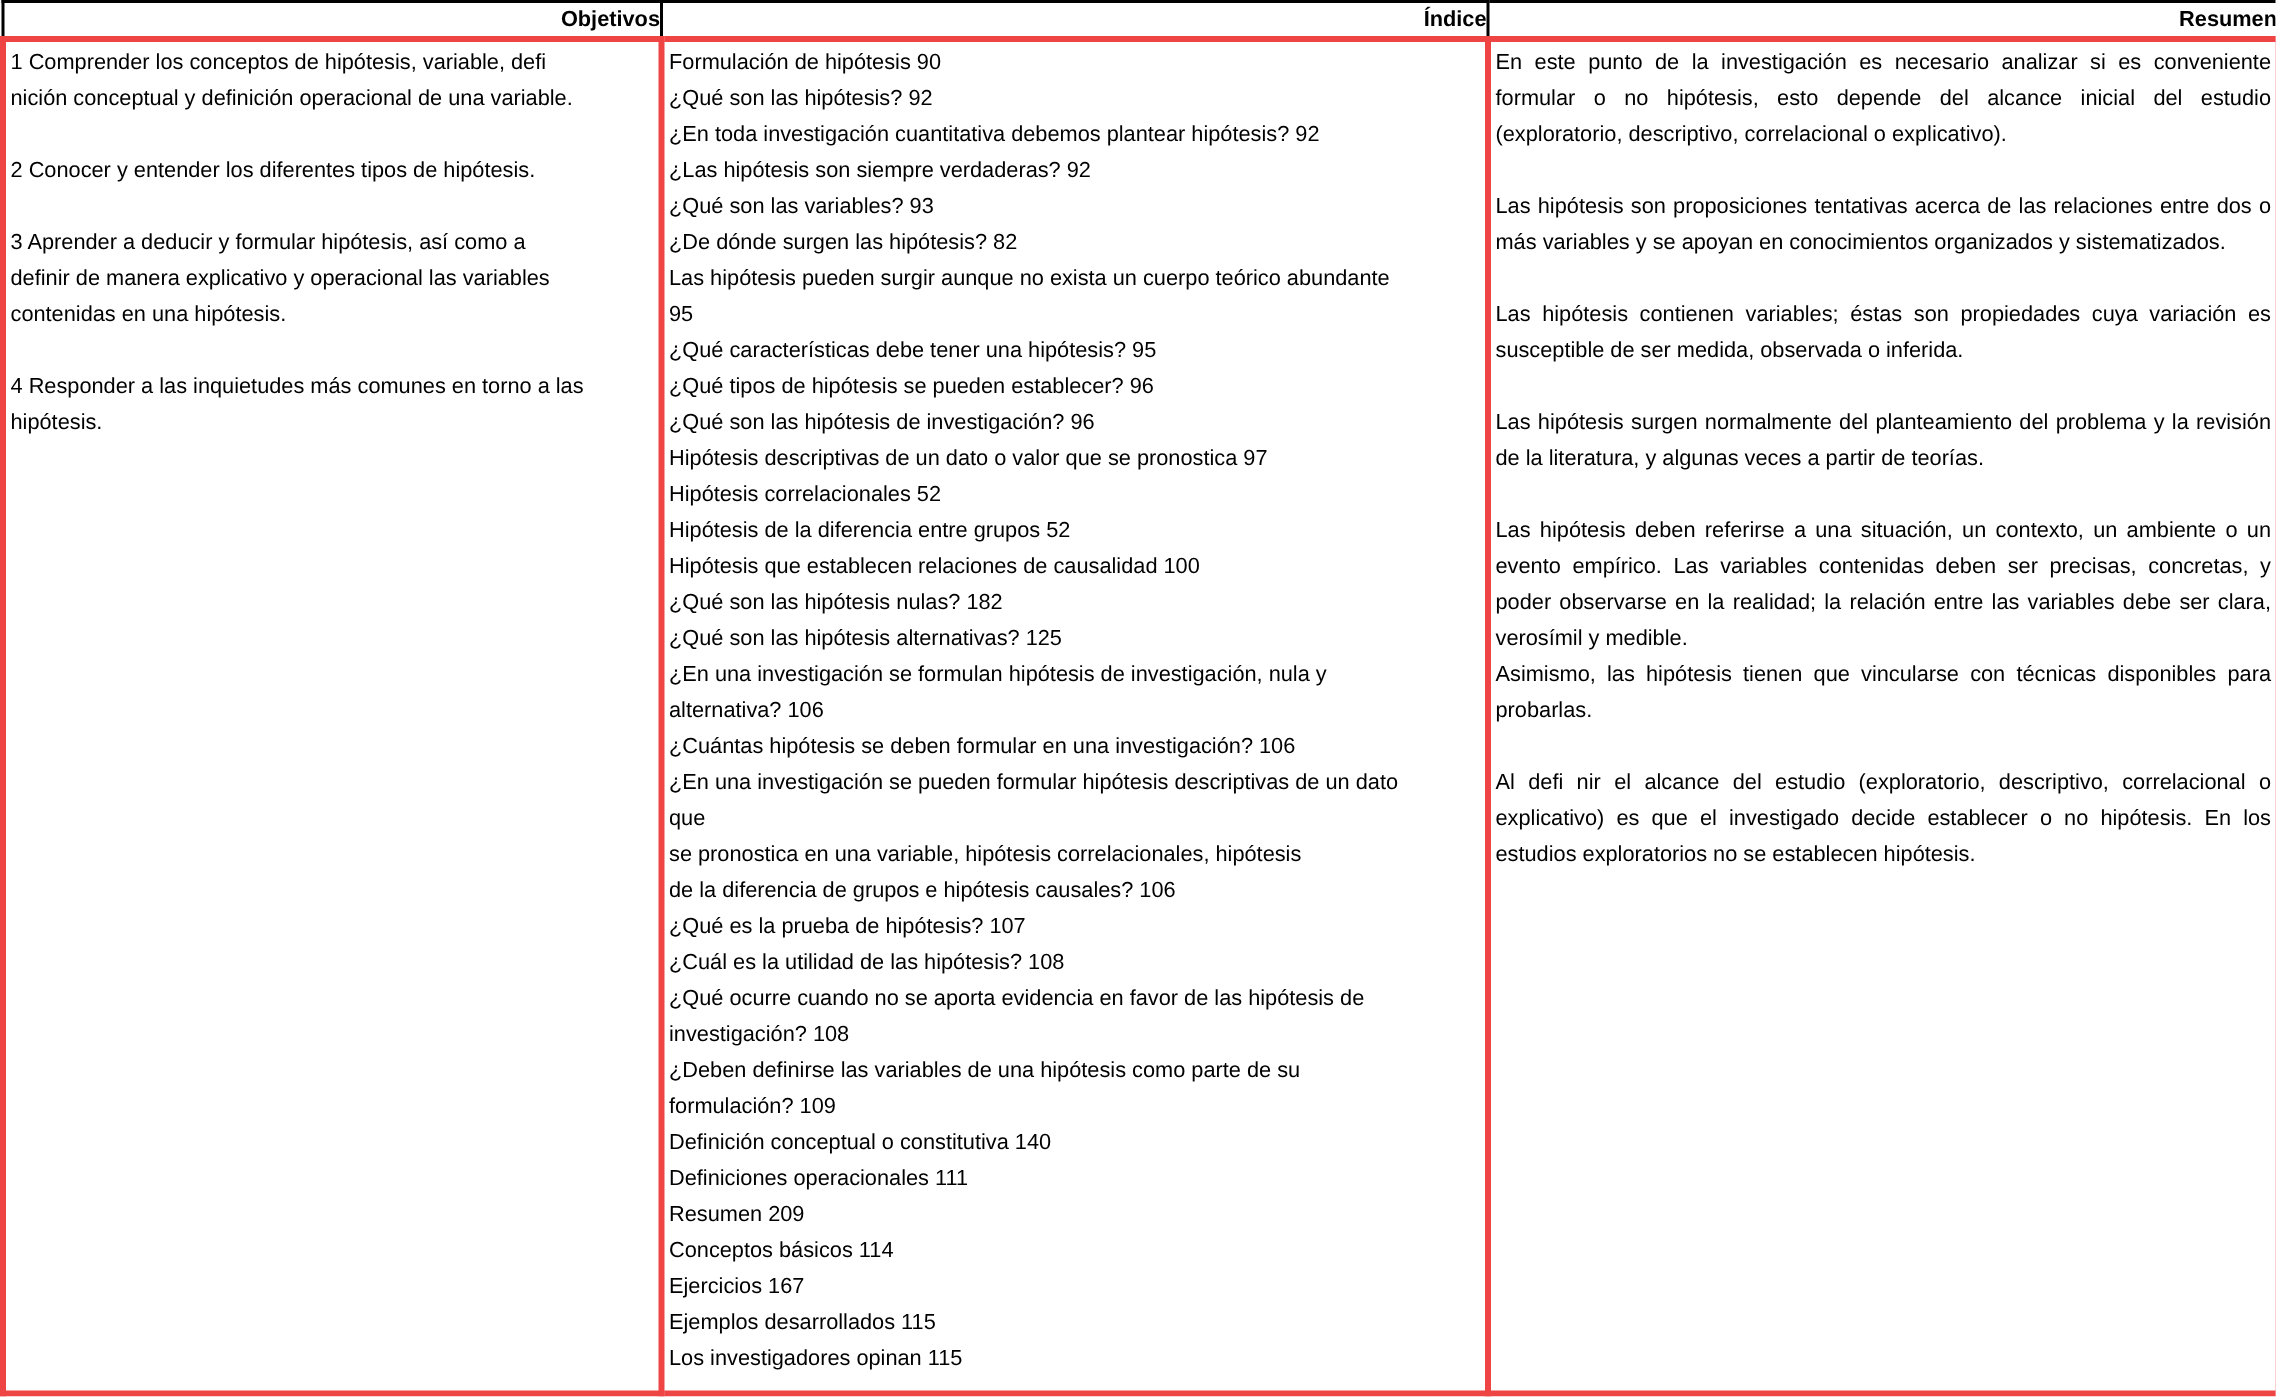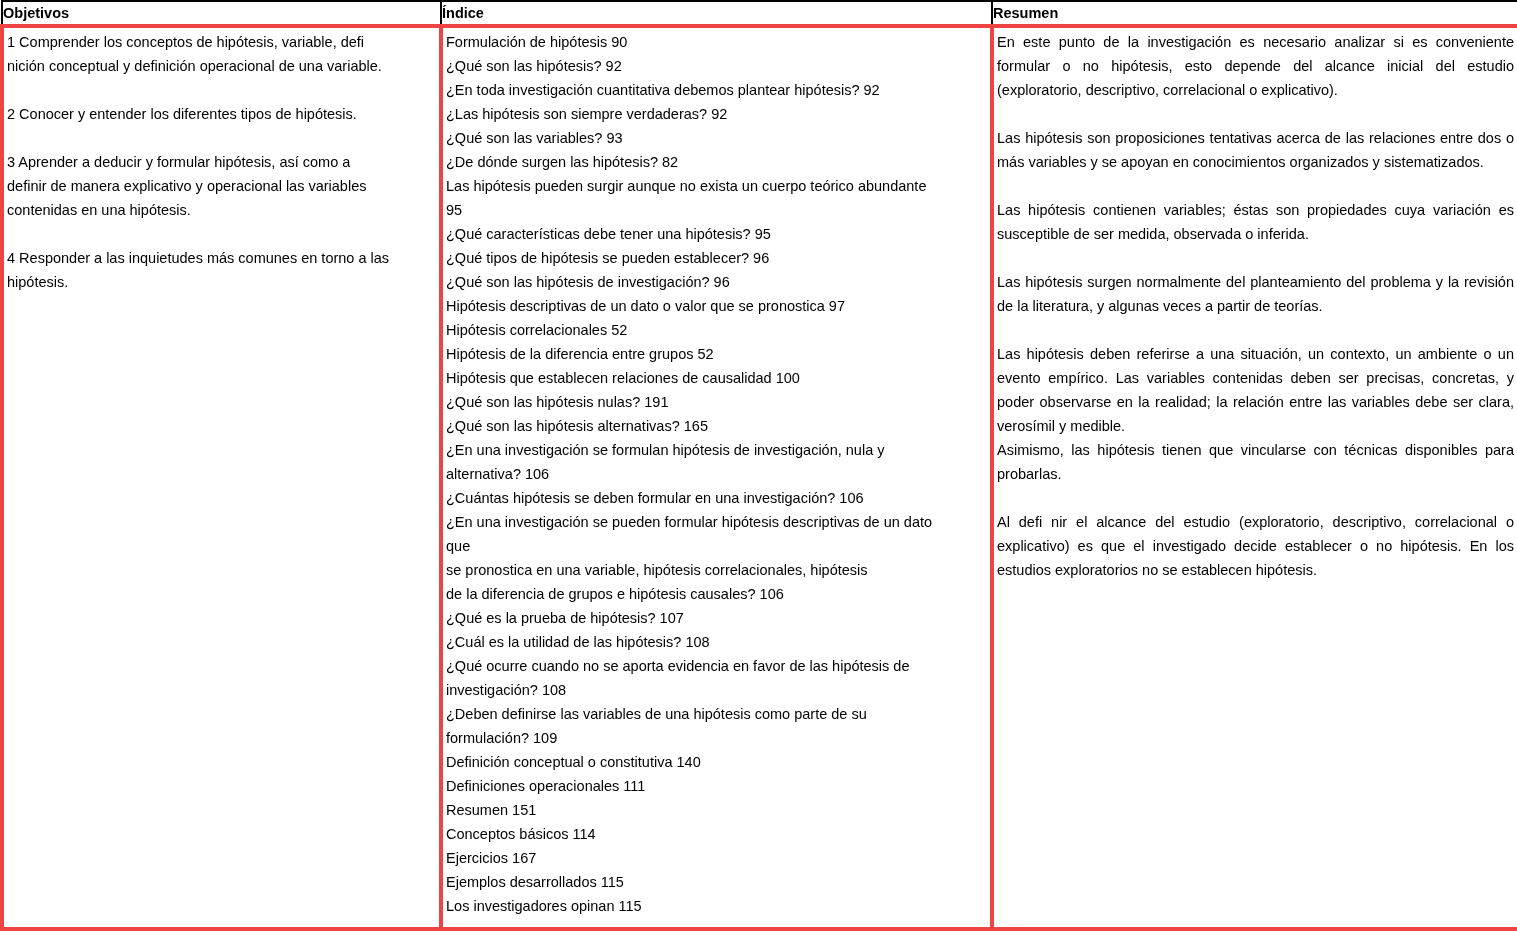--- a/index.html
+++ b/index.html
@@ -12,21 +12,21 @@
       font-family: "Liberation Sans", "DejaVu Sans", sans-serif;
       font-size: 14.5px;
       color: #000;
     }
     table.doc col.c1 { width: 439px; }
     table.doc col.c2 { width: 551px; }
     table.doc col.c3 { width: 527px; }
     table.doc th {
       border: 2px solid #000;
       font-weight: bold;
-      text-align: left;
+      text-align: right;
       height: 22px;
       padding: 0;
       line-height: 22px;
       font-size: 14.5px;
     }
     table.doc td {
       border: 4px solid #ef4444;
       vertical-align: top;
       padding: 2px 3px 0 3px;
       line-height: 24px;
@@ -84,38 +84,38 @@
             <span class="line">¿De dónde surgen las hipótesis? 82</span>
             <span class="line">Las hipótesis pueden surgir aunque no exista un cuerpo teórico abundante</span>
             <span class="line">95</span>
             <span class="line">¿Qué características debe tener una hipótesis? 95</span>
             <span class="line">¿Qué tipos de hipótesis se pueden establecer? 96</span>
             <span class="line">¿Qué son las hipótesis de investigación? 96</span>
             <span class="line">Hipótesis descriptivas de un dato o valor que se pronostica 97</span>
             <span class="line">Hipótesis correlacionales 52</span>
             <span class="line">Hipótesis de la diferencia entre grupos 52</span>
             <span class="line">Hipótesis que establecen relaciones de causalidad 100</span>
-            <span class="line">¿Qué son las hipótesis nulas? 191</span>
-            <span class="line">¿Qué son las hipótesis alternativas? 165</span>
+            <span class="line">¿Qué son las hipótesis nulas? 182</span>
+            <span class="line">¿Qué son las hipótesis alternativas? 125</span>
             <span class="line">¿En una investigación se formulan hipótesis de investigación, nula y</span>
             <span class="line">alternativa? 106</span>
             <span class="line">¿Cuántas hipótesis se deben formular en una investigación? 106</span>
             <span class="line">¿En una investigación se pueden formular hipótesis descriptivas de un dato</span>
             <span class="line">que</span>
             <span class="line">se pronostica en una variable, hipótesis correlacionales, hipótesis</span>
             <span class="line">de la diferencia de grupos e hipótesis causales? 106</span>
             <span class="line">¿Qué es la prueba de hipótesis? 107</span>
             <span class="line">¿Cuál es la utilidad de las hipótesis? 108</span>
             <span class="line">¿Qué ocurre cuando no se aporta evidencia en favor de las hipótesis de</span>
             <span class="line">investigación? 108</span>
             <span class="line">¿Deben definirse las variables de una hipótesis como parte de su</span>
             <span class="line">formulación? 109</span>
             <span class="line">Definición conceptual o constitutiva 140</span>
             <span class="line">Definiciones operacionales 111</span>
-            <span class="line">Resumen 151</span>
+            <span class="line">Resumen 209</span>
             <span class="line">Conceptos básicos 114</span>
             <span class="line">Ejercicios 167</span>
             <span class="line">Ejemplos desarrollados 115</span>
             <span class="line">Los investigadores opinan 115</span>
           </div>
       </td>
       <td>
         <span class="para">En este punto de la investigación es necesario analizar si es conveniente formular o no hipótesis, esto depende del alcance inicial del estudio (exploratorio, descriptivo, correlacional o explicativo).</span>
         <span class="gap"></span>
         <span class="para">Las hipótesis son proposiciones tentativas acerca de las relaciones entre dos o más variables y se apoyan en conocimientos organizados y sistematizados.</span>

